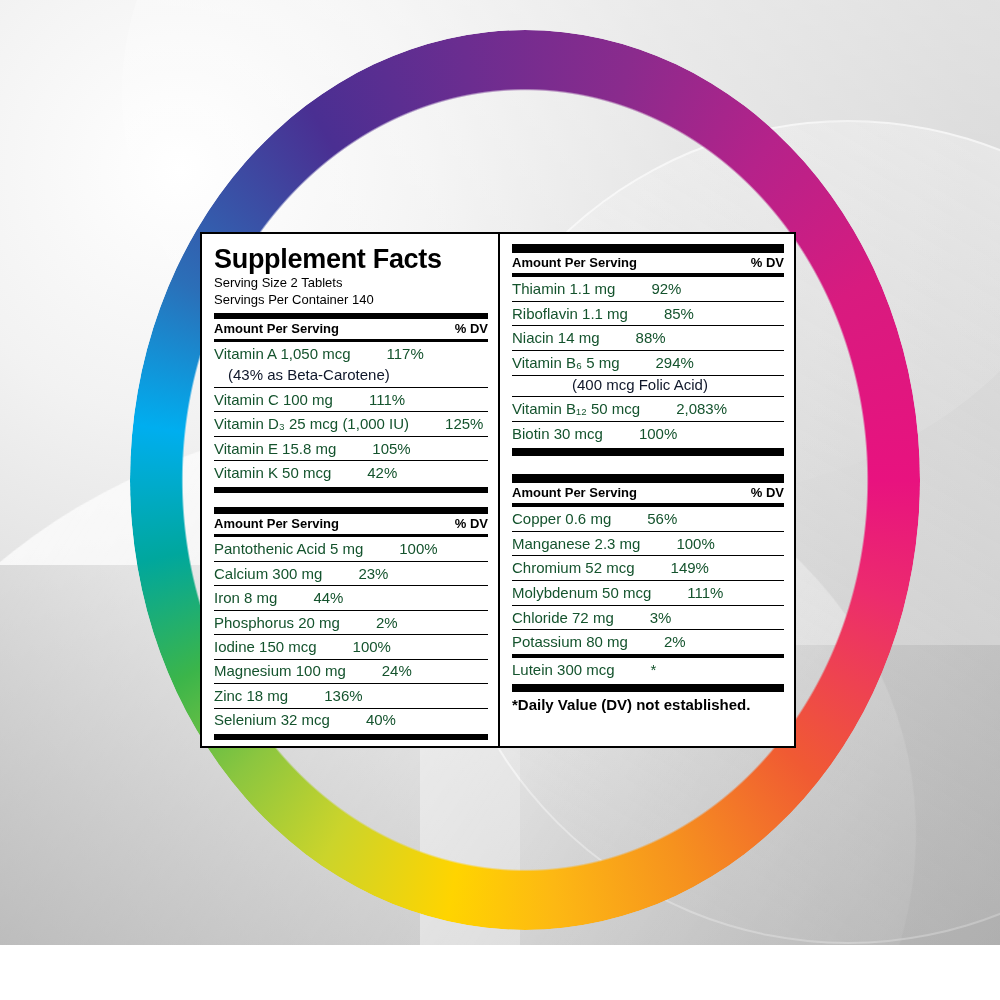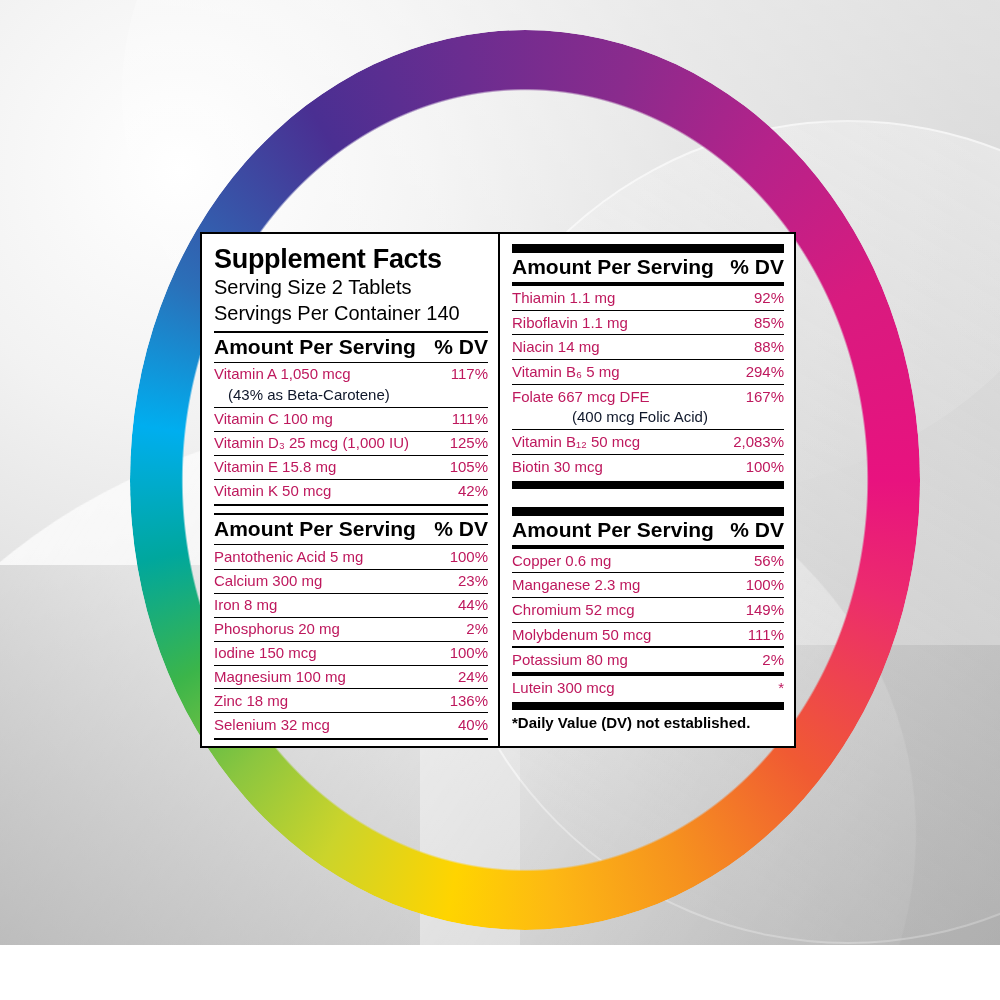--- a/index.html
+++ b/index.html
@@ -144,21 +144,21 @@
 
   .title {
     font-size: 27px;
     font-weight: bold;
     letter-spacing: -0.3px;
     line-height: 1.05;
     margin: 3px 0 2px 0;
     color: #000;
   }
   .serving-line {
-    font-size: 20px;
+    font-size: 13px;
     line-height: 1.28;
     color: #000;
   }
   .rule-thick {
     height: 9px;
     background: #000;
     margin: 4px 0 0 0;
   }
   .rule-thin {
     height: 1px;
@@ -171,32 +171,31 @@
   .rule-bottom-thick {
     height: 8px;
     background: #000;
     margin-top: 2px;
   }
 
   .hdr-row {
     display: flex;
     justify-content: space-between;
     align-items: baseline;
-    font-size: 21px;
+    font-size: 13px;
     font-weight: bold;
     padding: 2px 0 3px 0;
     color: #000;
   }
   .row {
     display: flex;
-    justify-content: space-between;
     align-items: baseline;
     font-size: 15px;
     padding: 3px 0 3px 0;
-    color: #be185d;
+    color: #14532d;
     line-height: 1.18;
     gap: 36px;
   }
   .row .name { white-space: nowrap; }
   .row .dv { white-space: nowrap; text-align: right; }
   .sub-row {
     font-size: 15px;
     padding: 0 0 3px 0;
     color: #0f172a;
     line-height: 1.18;
@@ -362,24 +361,20 @@
         <span class="dv">88%</span>
       </div>
       <div class="rule-thin"></div>
 
       <div class="row">
         <span class="name">Vitamin B₆ 5 mg</span>
         <span class="dv">294%</span>
       </div>
       <div class="rule-thin"></div>
 
-      <div class="row">
-        <span class="name">Folate 667 mcg DFE</span>
-        <span class="dv">167%</span>
-      </div>
       <div class="sub-row sub-indent-2">(400 mcg Folic Acid)</div>
       <div class="rule-thin"></div>
 
       <div class="row">
         <span class="name">Vitamin B₁₂ 50 mcg</span>
         <span class="dv">2,083%</span>
       </div>
       <div class="rule-thin"></div>
 
       <div class="row">
@@ -414,20 +409,24 @@
         <span class="dv">149%</span>
       </div>
       <div class="rule-thin"></div>
 
       <div class="row">
         <span class="name">Molybdenum 50 mcg</span>
         <span class="dv">111%</span>
       </div>
       <div class="rule-thin"></div>
 
+      <div class="row">
+        <span class="name">Chloride 72 mg</span>
+        <span class="dv">3%</span>
+      </div>
       <div class="rule-thin"></div>
 
       <div class="row">
         <span class="name">Potassium 80 mg</span>
         <span class="dv">2%</span>
       </div>
       <div class="rule-med"></div>
 
       <div class="row">
         <span class="name">Lutein 300 mcg</span>

